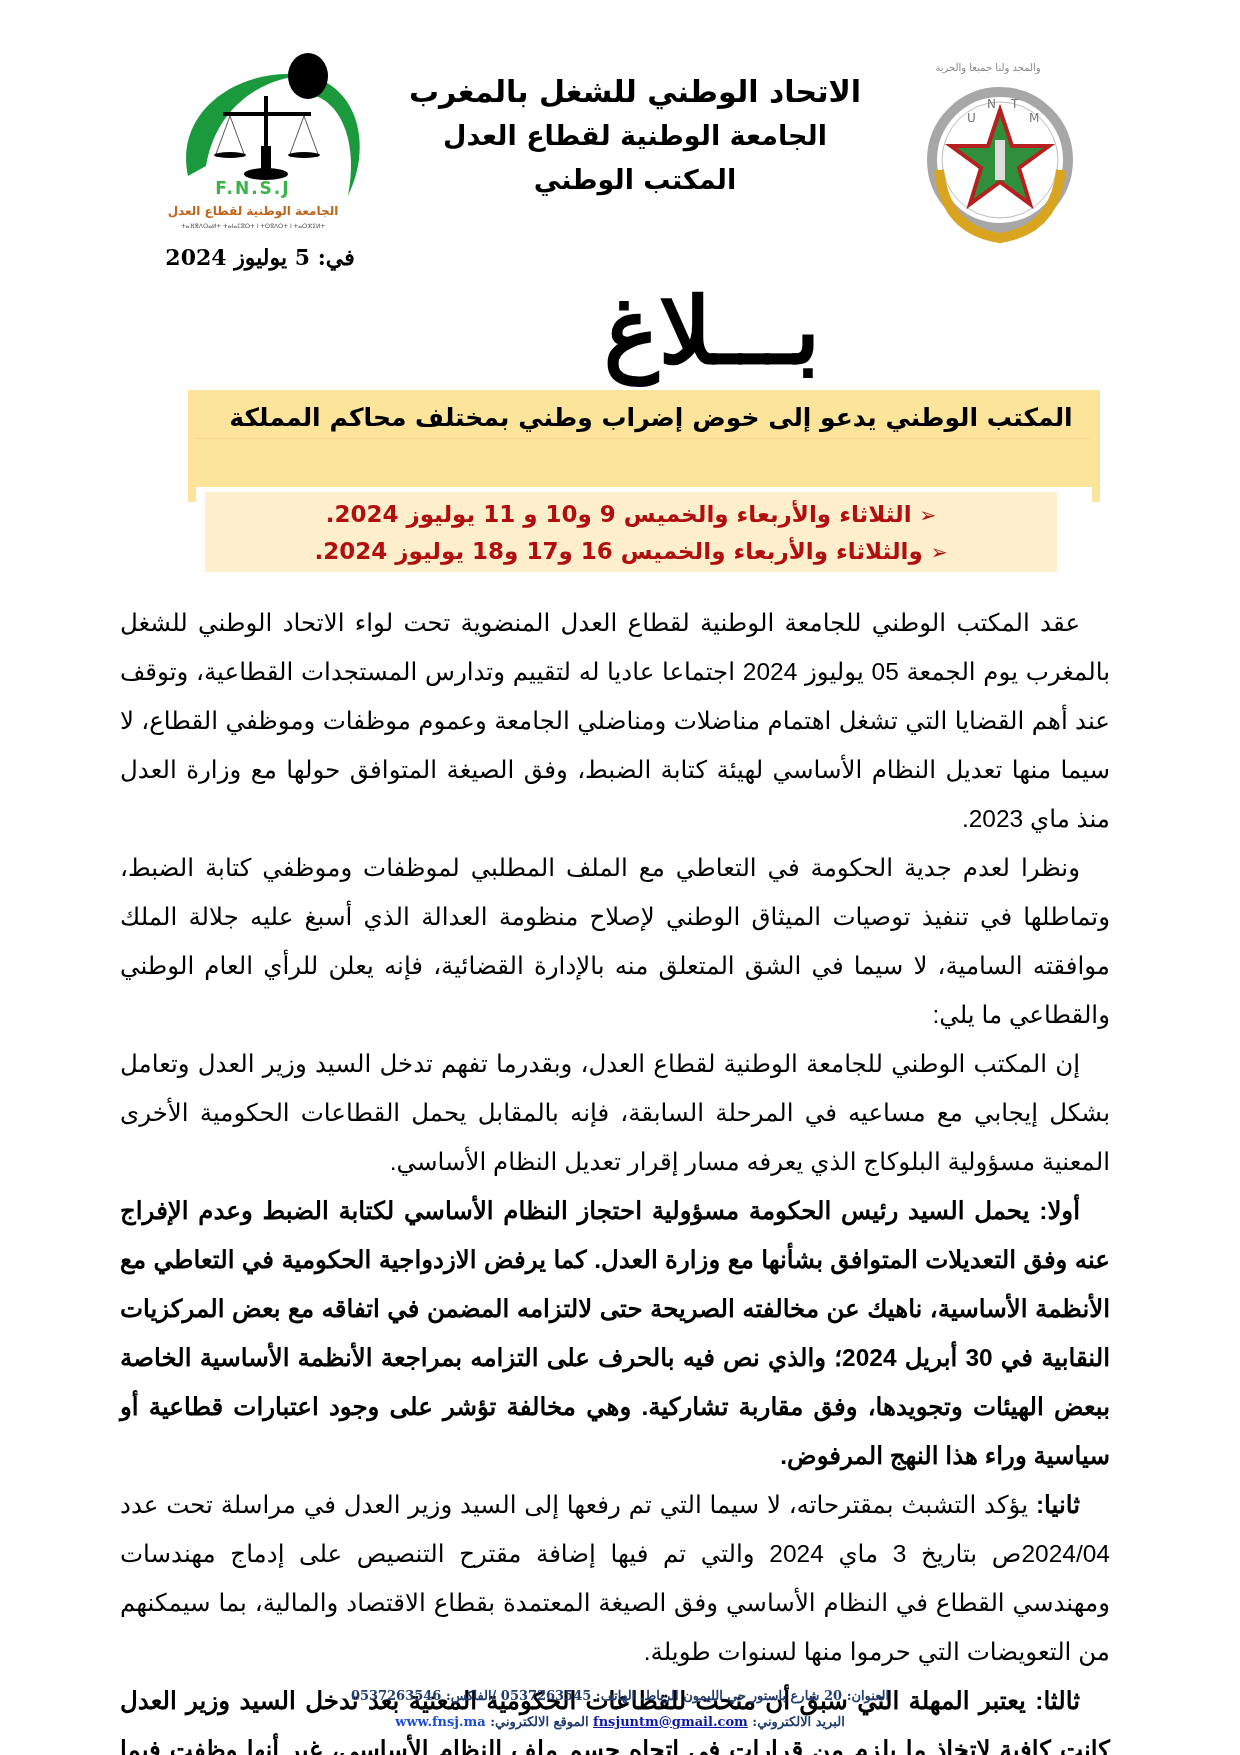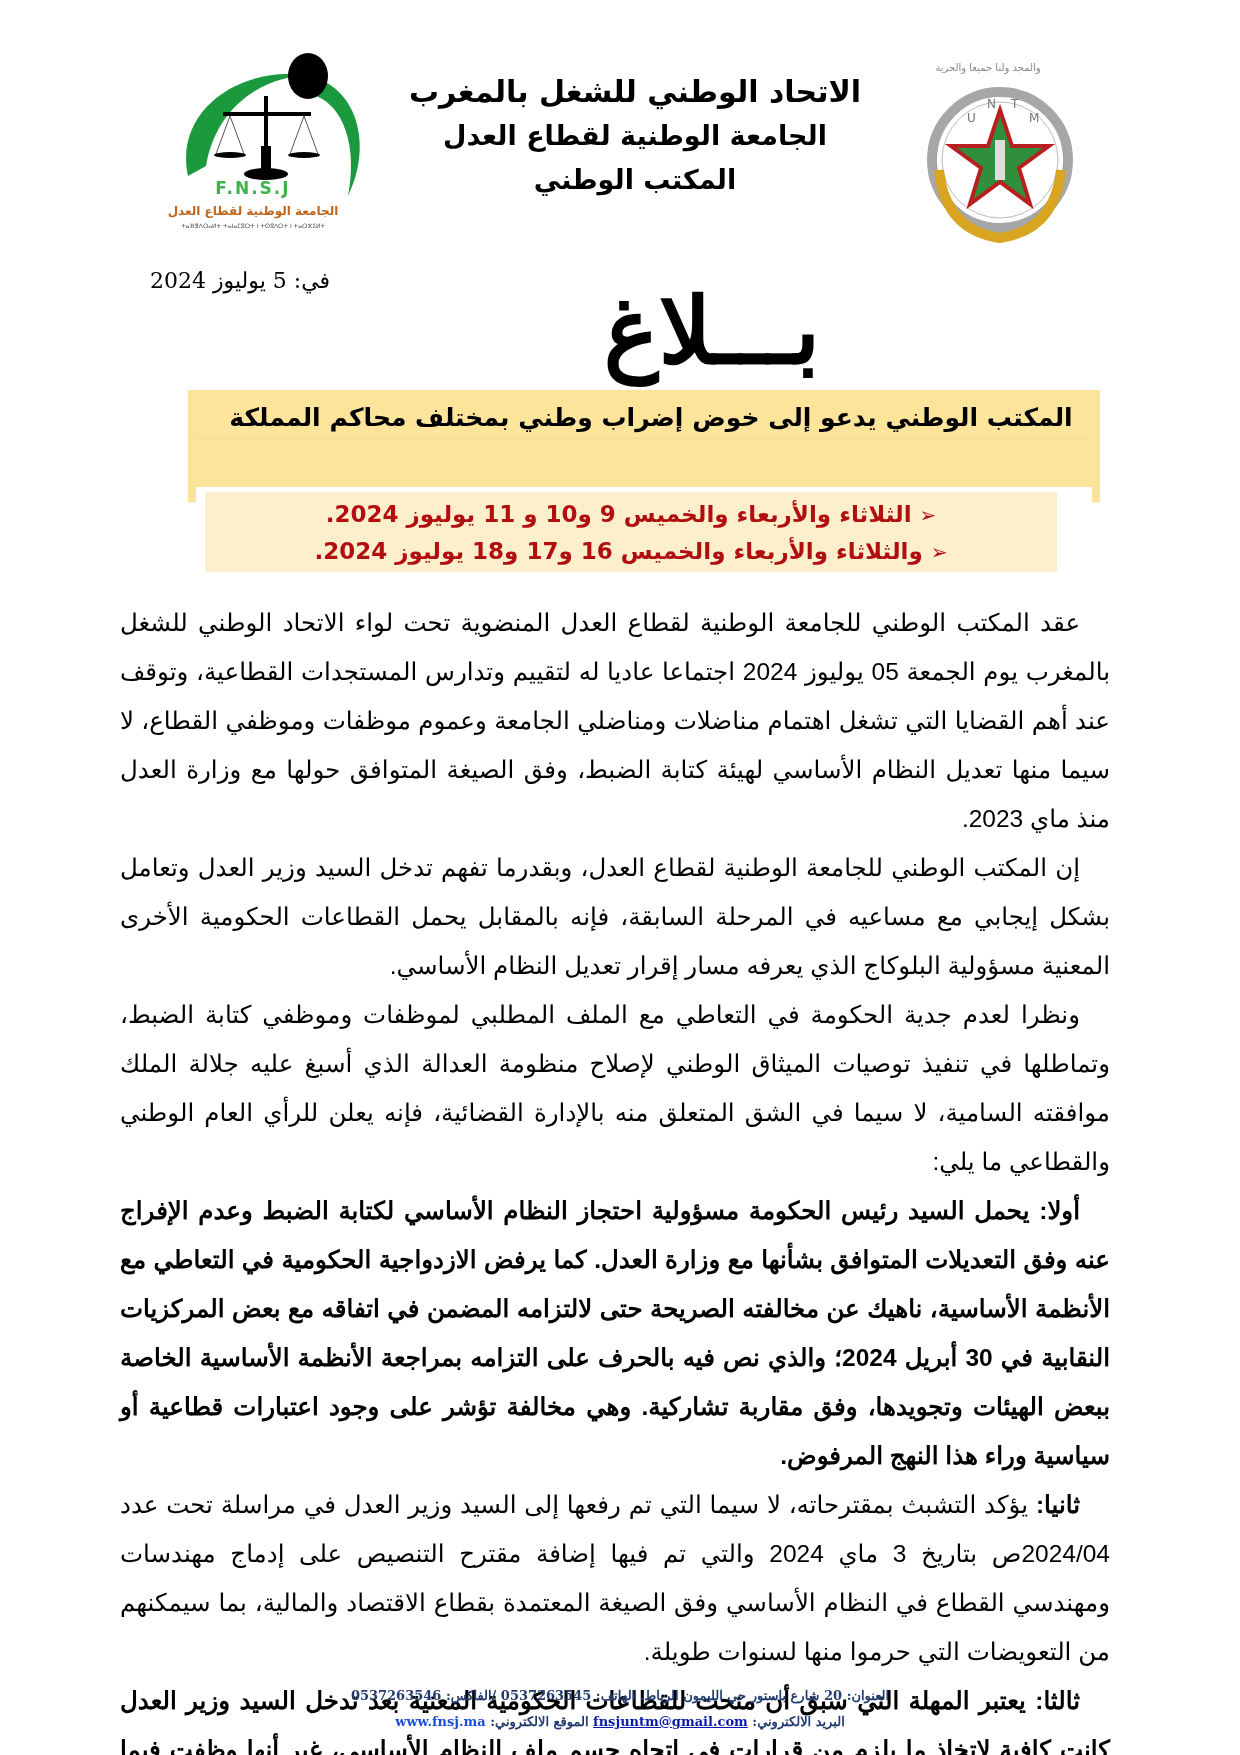--- a/index.html
+++ b/index.html
@@ -9,21 +9,21 @@
   
   .logo-left { left: 158px; top: 46px; width: 222px; height: 200px; }
   .logo-right { left: 925px; top: 62px; width: 150px; height: 190px; }
 
   .header-block { left: 400px; top: 70px; width: 470px; text-align: center; direction: rtl; }
   .hdr-line { font-family: "DejaVu Sans", sans-serif; font-weight: bold; line-height: 44px; white-space: nowrap; }
   .hdr-1 { font-size: 30px; }
   .hdr-2 { font-size: 27px; }
   .hdr-3 { font-size: 27px; }
 
-  .date-line { left: 150px; top: 244px; width: 220px; text-align: left; direction: rtl; font-family: "DejaVu Serif", serif; font-weight: normal; font-size: 22px; margin-top: 24px; }
+  .date-line { left: 150px; top: 244px; width: 220px; text-align: center; direction: rtl; font-family: "DejaVu Serif", serif; font-weight: bold; font-size: 22px; }
 
   .title { left: 420px; top: 276px; width: 400px; text-align: right; font-family: "DejaVu Serif", serif; font-weight: bold; font-size: 92px; line-height: 110px; direction: rtl; }
 
   .highlight-outer { left: 188px; top: 390px; width: 912px; height: 112px; background: #fde49b; }
   .highlight-outer .hl-text { position: absolute; right: 14px; top: 4px; left: 8px; direction: rtl; text-align: right; font-weight: bold; font-size: 25px; line-height: 48px; color: #000000; white-space: nowrap; }
   .highlight-outer .hl-line2 { position:absolute; left: 8px; right: 10px; top: 48px; height: 1px; background: #f6d98a; }
   .highlight-inner-frame { left: 196px; top: 487px; width: 896px; height: 88px; background: #ffffff; }
   .highlight-inner { left: 205px; top: 492px; width: 852px; height: 80px; background: #fdefcc; }
   .strike-list { position: absolute; left: 0; right: 0; top: 4px; direction: rtl; text-align: center; }
   .strike-item { color: #b10f0f; font-weight: bold; font-size: 23px; line-height: 36px; white-space: nowrap; }
@@ -100,22 +100,22 @@
       <span class="arrow">➢</span><span>الثلاثاء والأربعاء والخميس 9 و10 و 11 يوليوز 2024.</span>
     </div>
     <div class="strike-item">
       <span class="arrow">➢</span><span>والثلاثاء والأربعاء والخميس 16 و17 و18 يوليوز 2024.</span>
     </div>
   </div>
 </div>
 
 <div class="abs body-text">
   <p>عقد المكتب الوطني للجامعة الوطنية لقطاع العدل المنضوية تحت لواء الاتحاد الوطني للشغل بالمغرب يوم الجمعة 05 يوليوز 2024 اجتماعا عاديا له لتقييم وتدارس المستجدات القطاعية، وتوقف عند أهم القضايا التي تشغل اهتمام مناضلات ومناضلي الجامعة وعموم موظفات وموظفي القطاع، لا سيما منها تعديل النظام الأساسي لهيئة كتابة الضبط، وفق الصيغة المتوافق حولها مع وزارة العدل منذ ماي 2023.</p>
+  <p>ونظرا لعدم جدية الحكومة في التعاطي مع الملف المطلبي لموظفات وموظفي كتابة الضبط، وتماطلها في تنفيذ توصيات الميثاق الوطني لإصلاح منظومة العدالة الذي أسبغ عليه جلالة الملك موافقته السامية، لا سيما في الشق المتعلق منه بالإدارة القضائية، فإنه يعلن للرأي العام الوطني والقطاعي ما يلي:</p>
   <p>إن المكتب الوطني للجامعة الوطنية لقطاع العدل، وبقدرما تفهم تدخل السيد وزير العدل وتعامل بشكل إيجابي مع مساعيه في المرحلة السابقة، فإنه بالمقابل يحمل القطاعات الحكومية الأخرى المعنية مسؤولية البلوكاج الذي يعرفه مسار إقرار تعديل النظام الأساسي.</p>
-  <p>ونظرا لعدم جدية الحكومة في التعاطي مع الملف المطلبي لموظفات وموظفي كتابة الضبط، وتماطلها في تنفيذ توصيات الميثاق الوطني لإصلاح منظومة العدالة الذي أسبغ عليه جلالة الملك موافقته السامية، لا سيما في الشق المتعلق منه بالإدارة القضائية، فإنه يعلن للرأي العام الوطني والقطاعي ما يلي:</p>
   <p class="bold">أولا: يحمل السيد رئيس الحكومة مسؤولية احتجاز النظام الأساسي لكتابة الضبط وعدم الإفراج عنه وفق التعديلات المتوافق بشأنها مع وزارة العدل. كما يرفض الازدواجية الحكومية في التعاطي مع الأنظمة الأساسية، ناهيك عن مخالفته الصريحة حتى لالتزامه المضمن في اتفاقه مع بعض المركزيات النقابية في 30 أبريل 2024؛ والذي نص فيه بالحرف على التزامه بمراجعة الأنظمة الأساسية الخاصة ببعض الهيئات وتجويدها، وفق مقاربة تشاركية. وهي مخالفة تؤشر على وجود اعتبارات قطاعية أو سياسية وراء هذا النهج المرفوض.</p>
   <p><span class="lead">ثانيا:</span><span> يؤكد التشبث بمقترحاته، لا سيما التي تم رفعها إلى السيد وزير العدل في مراسلة تحت عدد 2024/04ص بتاريخ 3 ماي 2024 والتي تم فيها إضافة مقترح التنصيص على إدماج مهندسات ومهندسي القطاع في النظام الأساسي وفق الصيغة المعتمدة بقطاع الاقتصاد والمالية، بما سيمكنهم من التعويضات التي حرموا منها لسنوات طويلة.</span></p>
   <p class="bold">ثالثا: يعتبر المهلة التي سبق أن منحت للقطاعات الحكومية المعنية بعد تدخل السيد وزير العدل كانت كافية لاتخاذ ما يلزم من قرارات في اتجاه حسم ملف النظام الأساسي، غير أنها وظفت فيما يبدو في غير محلها.</p>
 </div>
 
 <div class="abs footer">
   <div>
     <span>العنوان:</span>
     <span>20 شارع باستور حي الليمون الرباط.</span>
     <span>الهاتف:</span>

